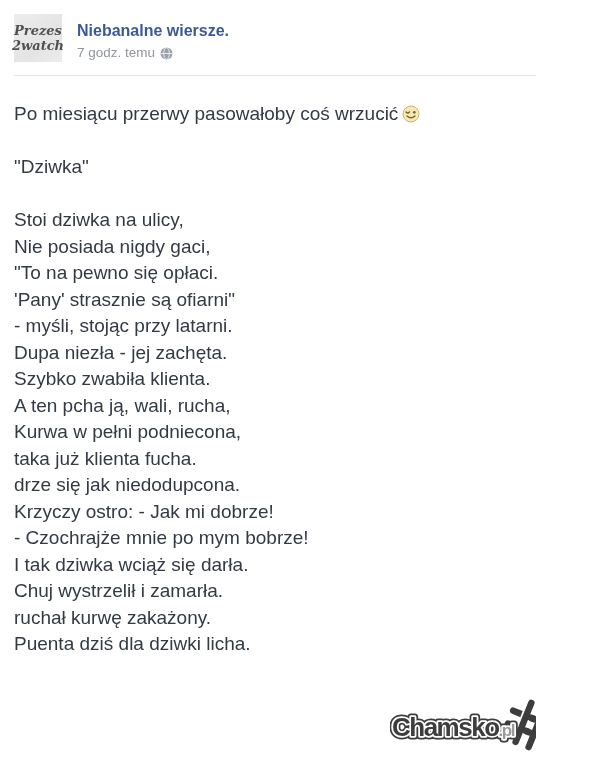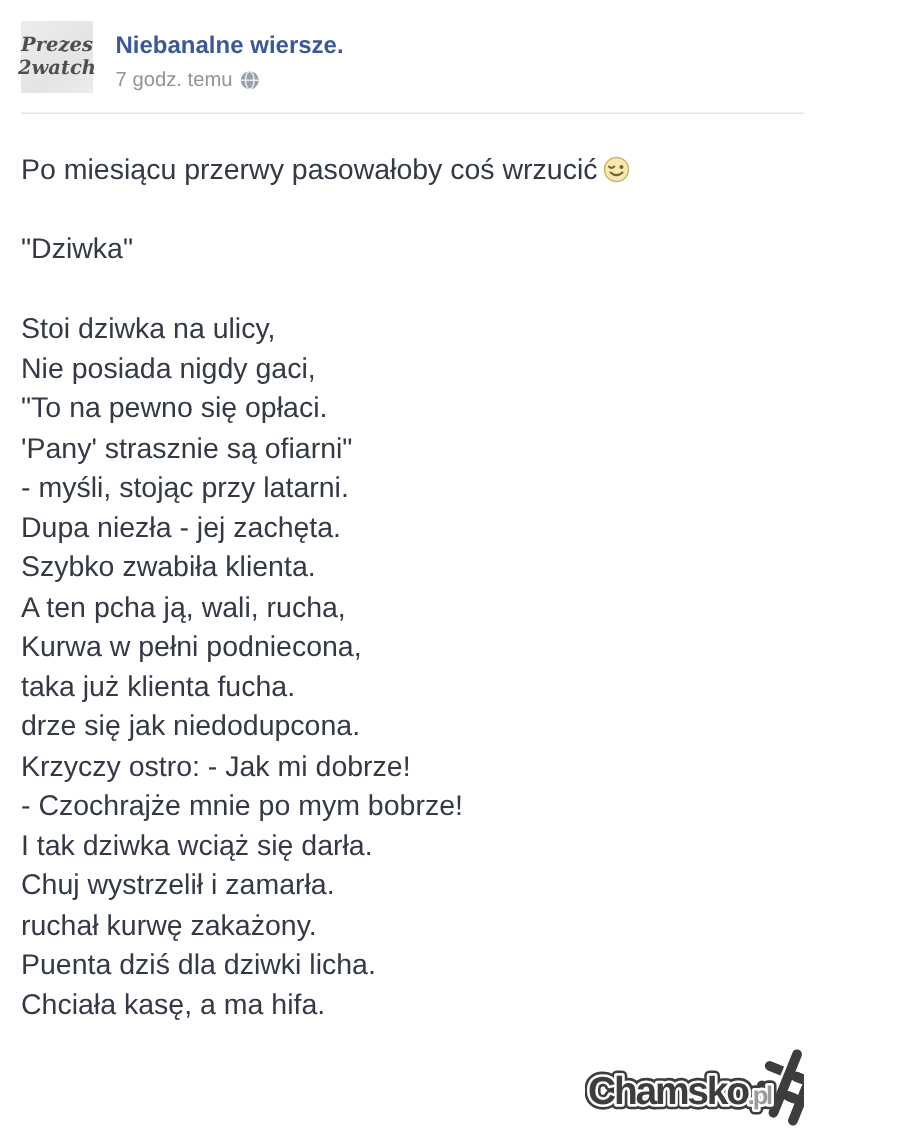--- a/index.html
+++ b/index.html
@@ -115,21 +115,20 @@
         <div class="line">A ten pcha ją, wali, rucha,</div>
         <div class="line">Kurwa w pełni podniecona,</div>
         <div class="line">taka już klienta fucha.</div>
         <div class="line">drze się jak niedodupcona.</div>
         <div class="line">Krzyczy ostro: - Jak mi dobrze!</div>
         <div class="line">- Czochrajże mnie po mym bobrze!</div>
         <div class="line">I tak dziwka wciąż się darła.</div>
         <div class="line">Chuj wystrzelił i zamarła.</div>
         <div class="line">ruchał kurwę zakażony.</div>
         <div class="line">Puenta dziś dla dziwki licha.</div>
-        <div class="line">Chciała kasę, a ma hifa.</div>
       </div>
   </div>
 
   <div class="edge-line top"></div>
   <div class="edge-line bottom"></div>
 
   <div class="watermark">
     <svg width="178" height="62" viewBox="0 0 178 62">
       <g transform="translate(140,29) rotate(22)">
         <g stroke="#ffffff" stroke-width="12" stroke-linecap="round" fill="none">

